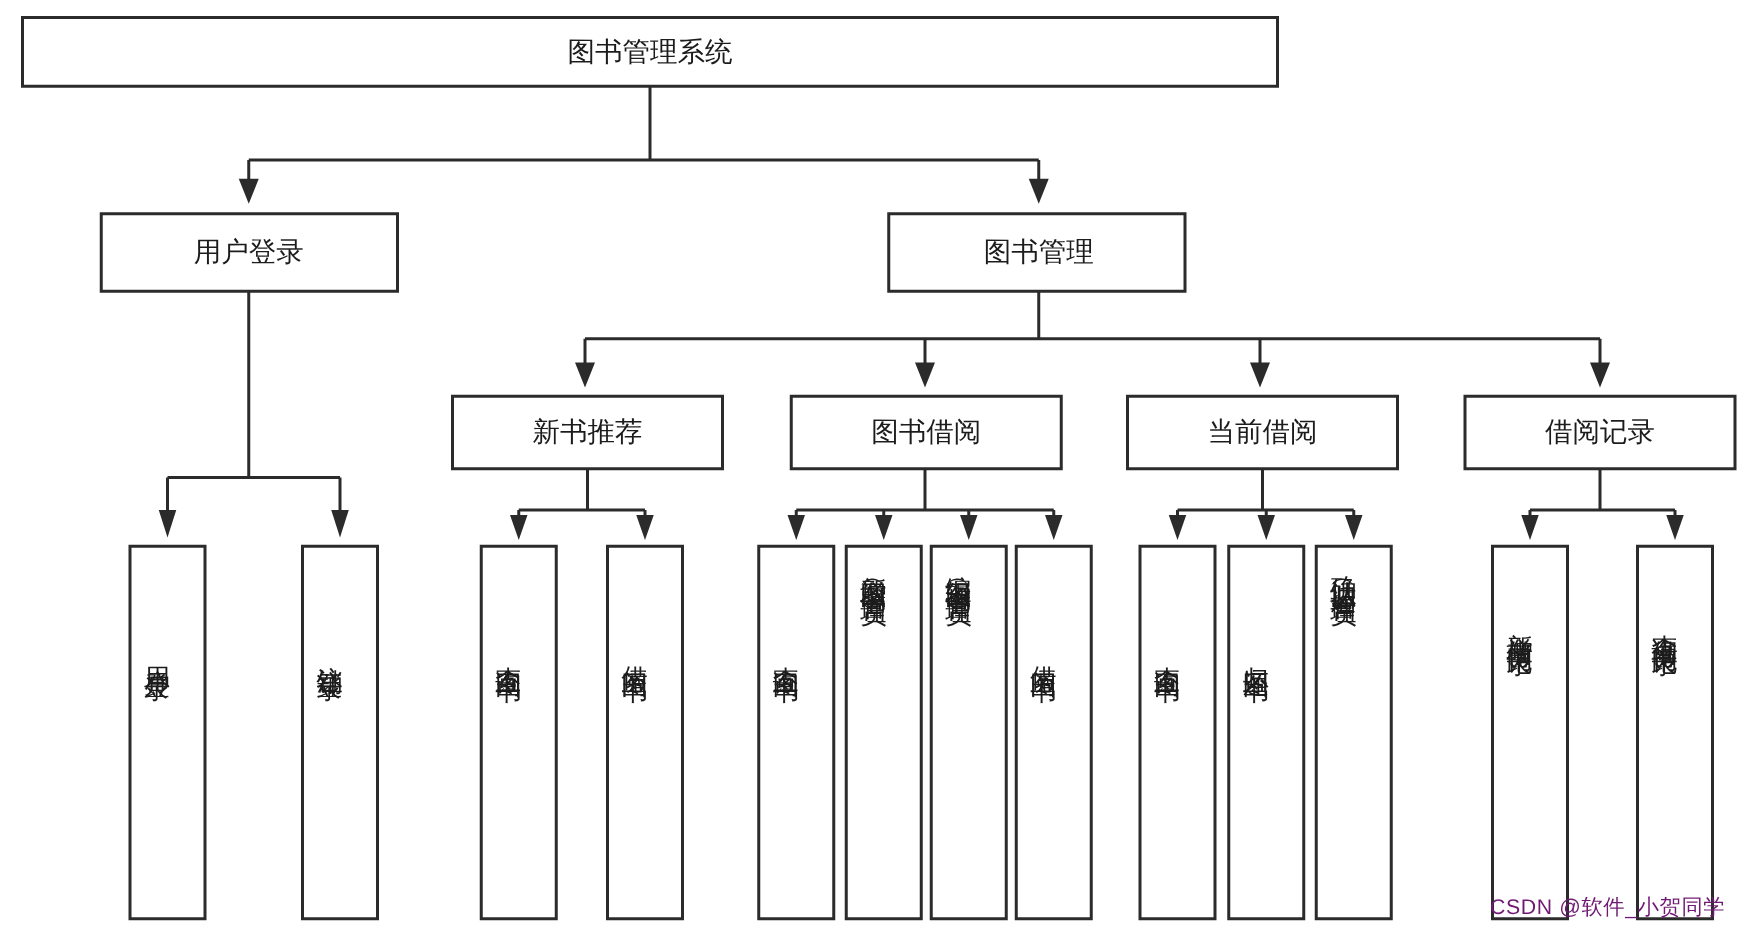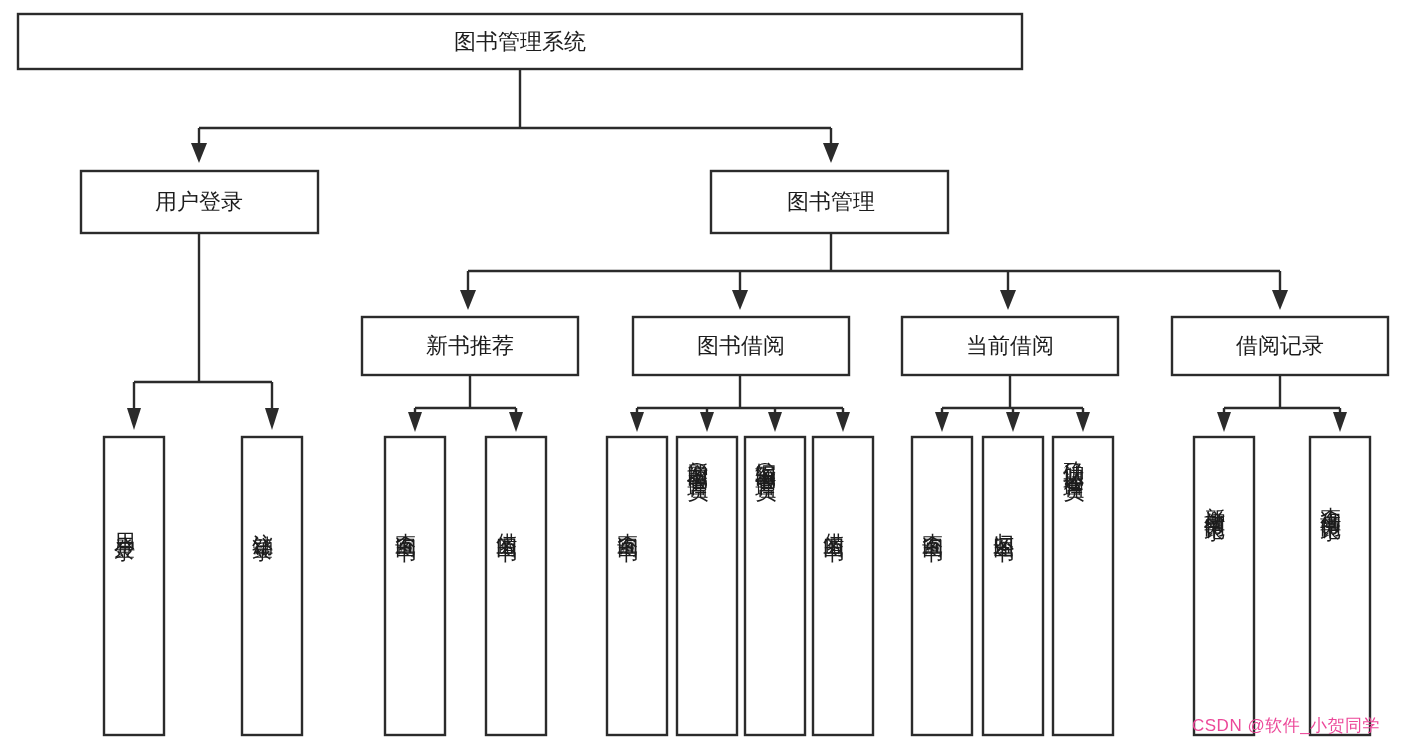--- a/index.html
+++ b/index.html
@@ -58,21 +58,21 @@
     letter-spacing: 3px;
     color: #1c1c1c;
     white-space: nowrap;
     text-align: center;
     pointer-events: none;
   }
   .watermark {
     position: absolute;
     font-family: "Liberation Sans", "DejaVu Sans", sans-serif;
     font-size: 17px;
-    color: #ec4899;
+    color: #701a75;
     white-space: nowrap;
     letter-spacing: 0.5px;
   }
 </style>
 </head>
 <body>
 
 <div id="diagram-root">
 
   <svg class="diagram-canvas" viewBox="0 0 1405 747">

